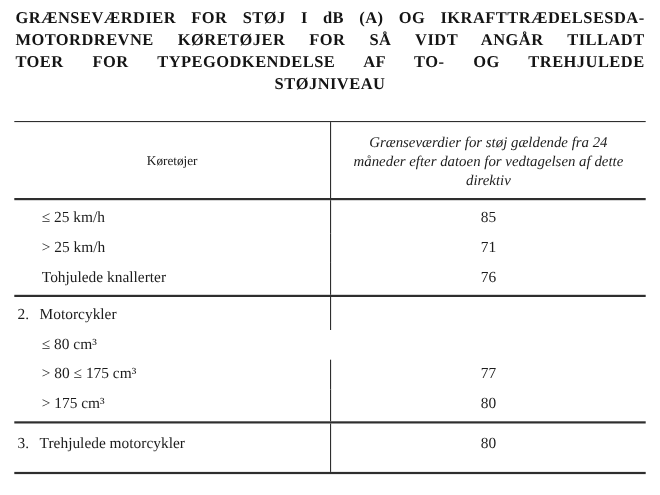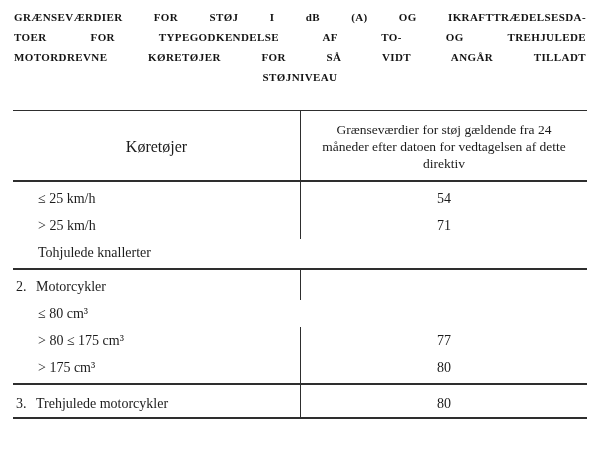--- a/index.html
+++ b/index.html
@@ -14,21 +14,21 @@
     background: #ffffff;
     font-family: "Liberation Serif", "DejaVu Serif", serif;
     color: #1c1c1c;
     overflow: hidden;
   }
 
   
   .title {
     margin: 0;
     padding: 7px 14px 0 14px;
-    font-size: 11px;
+    font-size: 15px;
     font-weight: bold;
     color: #141414;
     letter-spacing: 0.4px;
   }
   .tline {
     display: block;
     line-height: 20px;
     white-space: normal;
   }
   .tline.just {
@@ -72,30 +72,31 @@
   }
 
   
   .header-row .trow {
     min-height: 69px;
   }
   .hcell-left {
     display: flex;
     align-items: center;
     justify-content: center;
-    font-size: 16px;
+    font-size: 12px;
     line-height: 17px;
   }
   .hcell-right {
     display: flex;
     align-items: center;
     justify-content: center;
     font-size: 13.5px;
     line-height: 17px;
     padding: 6px 10px;
+    font-style: italic;
   }
   .hcell-right .hwrap {
     display: block;
     max-width: 246px;
     text-align: center;
   }
 
   
   .num-row .lcell { padding-left: 3px; }
   .num {
@@ -105,57 +106,58 @@
   .sub .lcell { padding-left: 25px; font-family: Liberation Serif, serif; }
 
   .sec .trow:first-child .lcell,
   .sec .trow:first-child .rcell { padding-top: 3px; }
   .sec .trow:last-child .lcell,
   .sec .trow:last-child .rcell { padding-bottom: 2px; }
 
   .sec.single .trow .lcell,
   .sec.single .trow .rcell {
     padding-top: 5px;
-    padding-bottom: 0;
+    padding-bottom: 12px;
   }
 </style>
 </head>
 <body>
 
 <div class="page">
 
   <h1 class="title">
     <span class="tline just">GRÆNSEVÆRDIER FOR STØJ I dB (A) OG IKRAFTTRÆDELSESDA-</span>
+    <span class="tline just">MOTORDREVNE KØRETØJER FOR SÅ VIDT ANGÅR TILLADT</span>
     <span class="tline just">TOER FOR TYPEGODKENDELSE AF TO- OG TREHJULEDE</span>
-    <span class="tline just">MOTORDREVNE KØRETØJER FOR SÅ VIDT ANGÅR TILLADT</span>
     <span class="tline center">STØJNIVEAU</span>
   </h1>
 
   <div class="table">
 
     <div class="sec header-row">
       <div class="trow">
         <div class="lcell hcell-left">Køretøjer</div>
         <div class="rcell hcell-right">
           <span class="hwrap">Grænseværdier for støj gældende fra 24 måneder efter datoen for vedtagelsen af dette direktiv</span>
         </div>
       </div>
     </div>
 
     <div class="sec">
       <div class="trow sub">
         <div class="lcell">≤ 25 km/h</div>
-        <div class="rcell">54</div>
+        <div class="rcell">85</div>
       </div>
       <div class="trow sub">
         <div class="lcell">&gt; 25 km/h</div>
         <div class="rcell">71</div>
       </div>
       <div class="trow sub">
         <div class="lcell">Tohjulede knallerter</div>
+        <div class="rcell">76</div>
       </div>
     </div>
 
     <div class="sec">
       <div class="trow num-row">
         <div class="lcell"><span class="num">2.</span><span>Motorcykler</span></div>
         <div class="rcell"></div>
       </div>
       <div class="trow sub">
         <div class="lcell">≤ 80 cm³</div>

